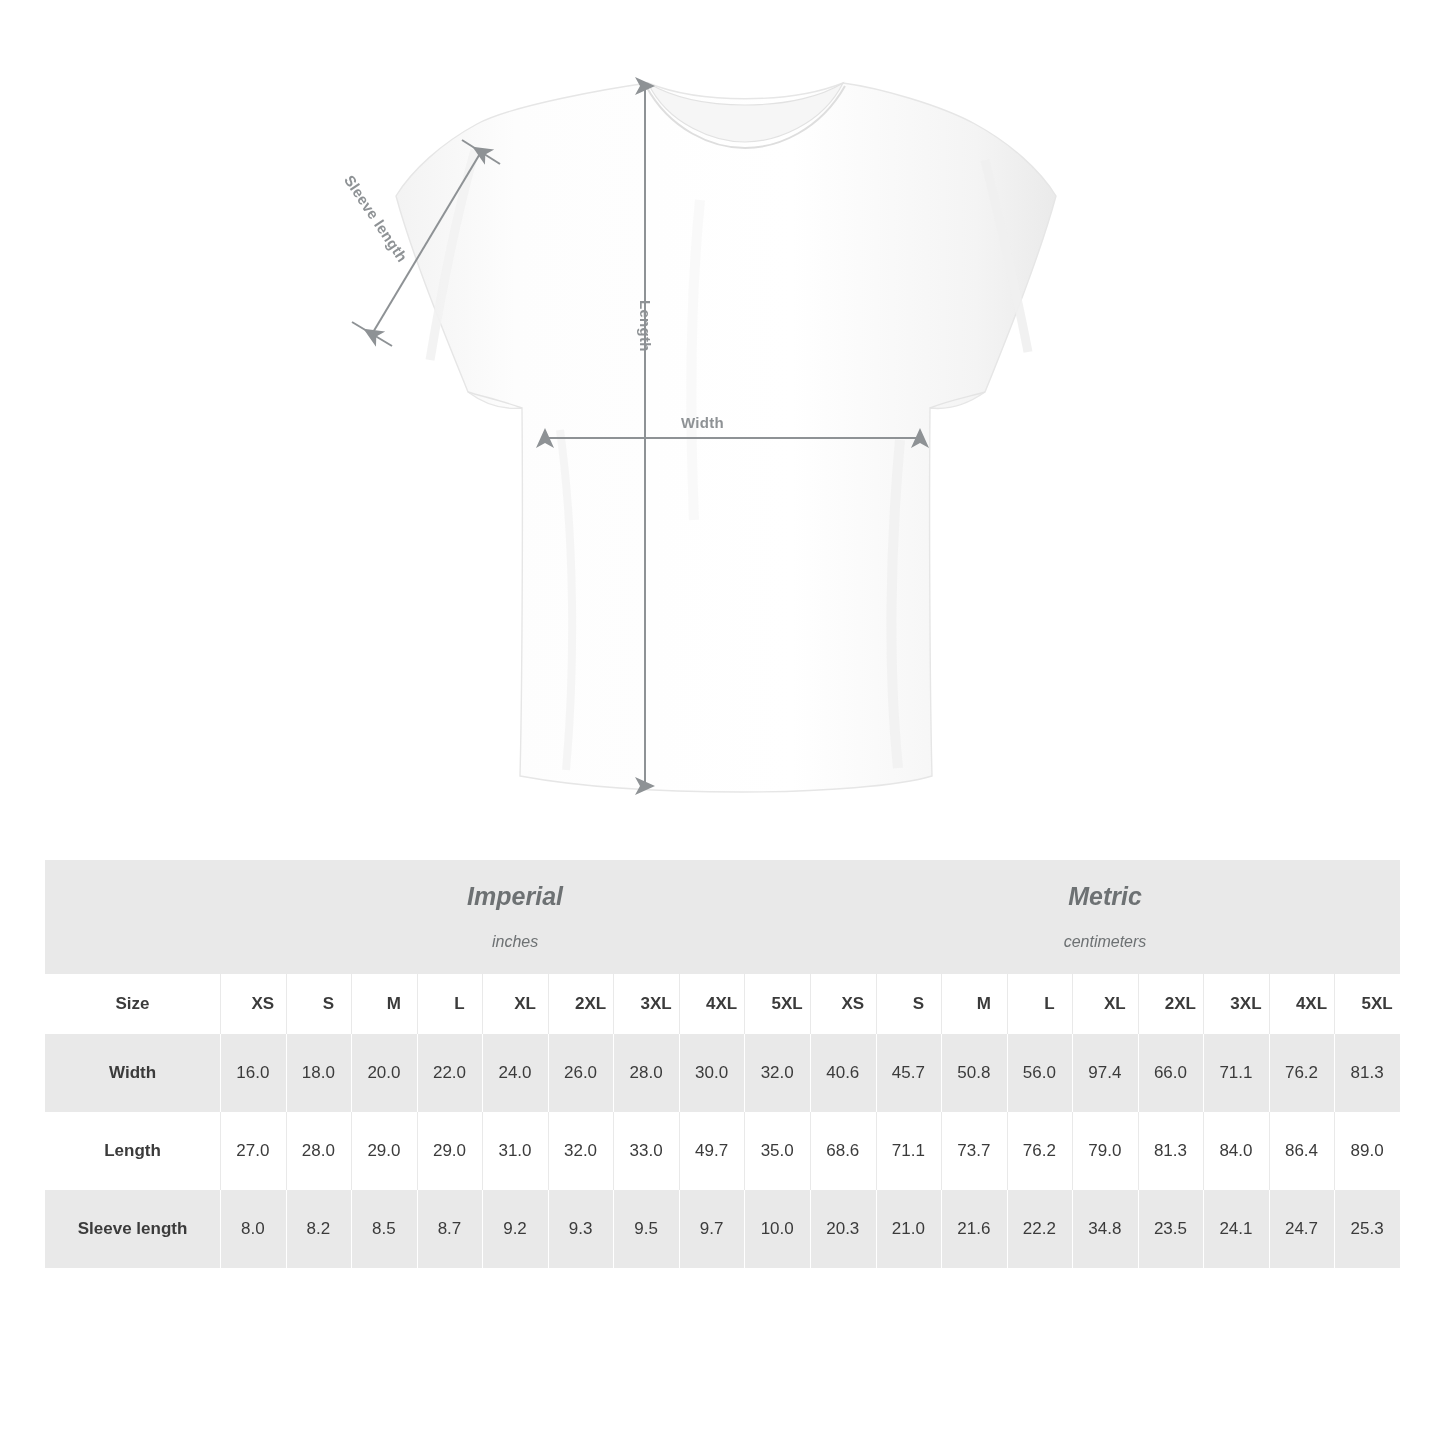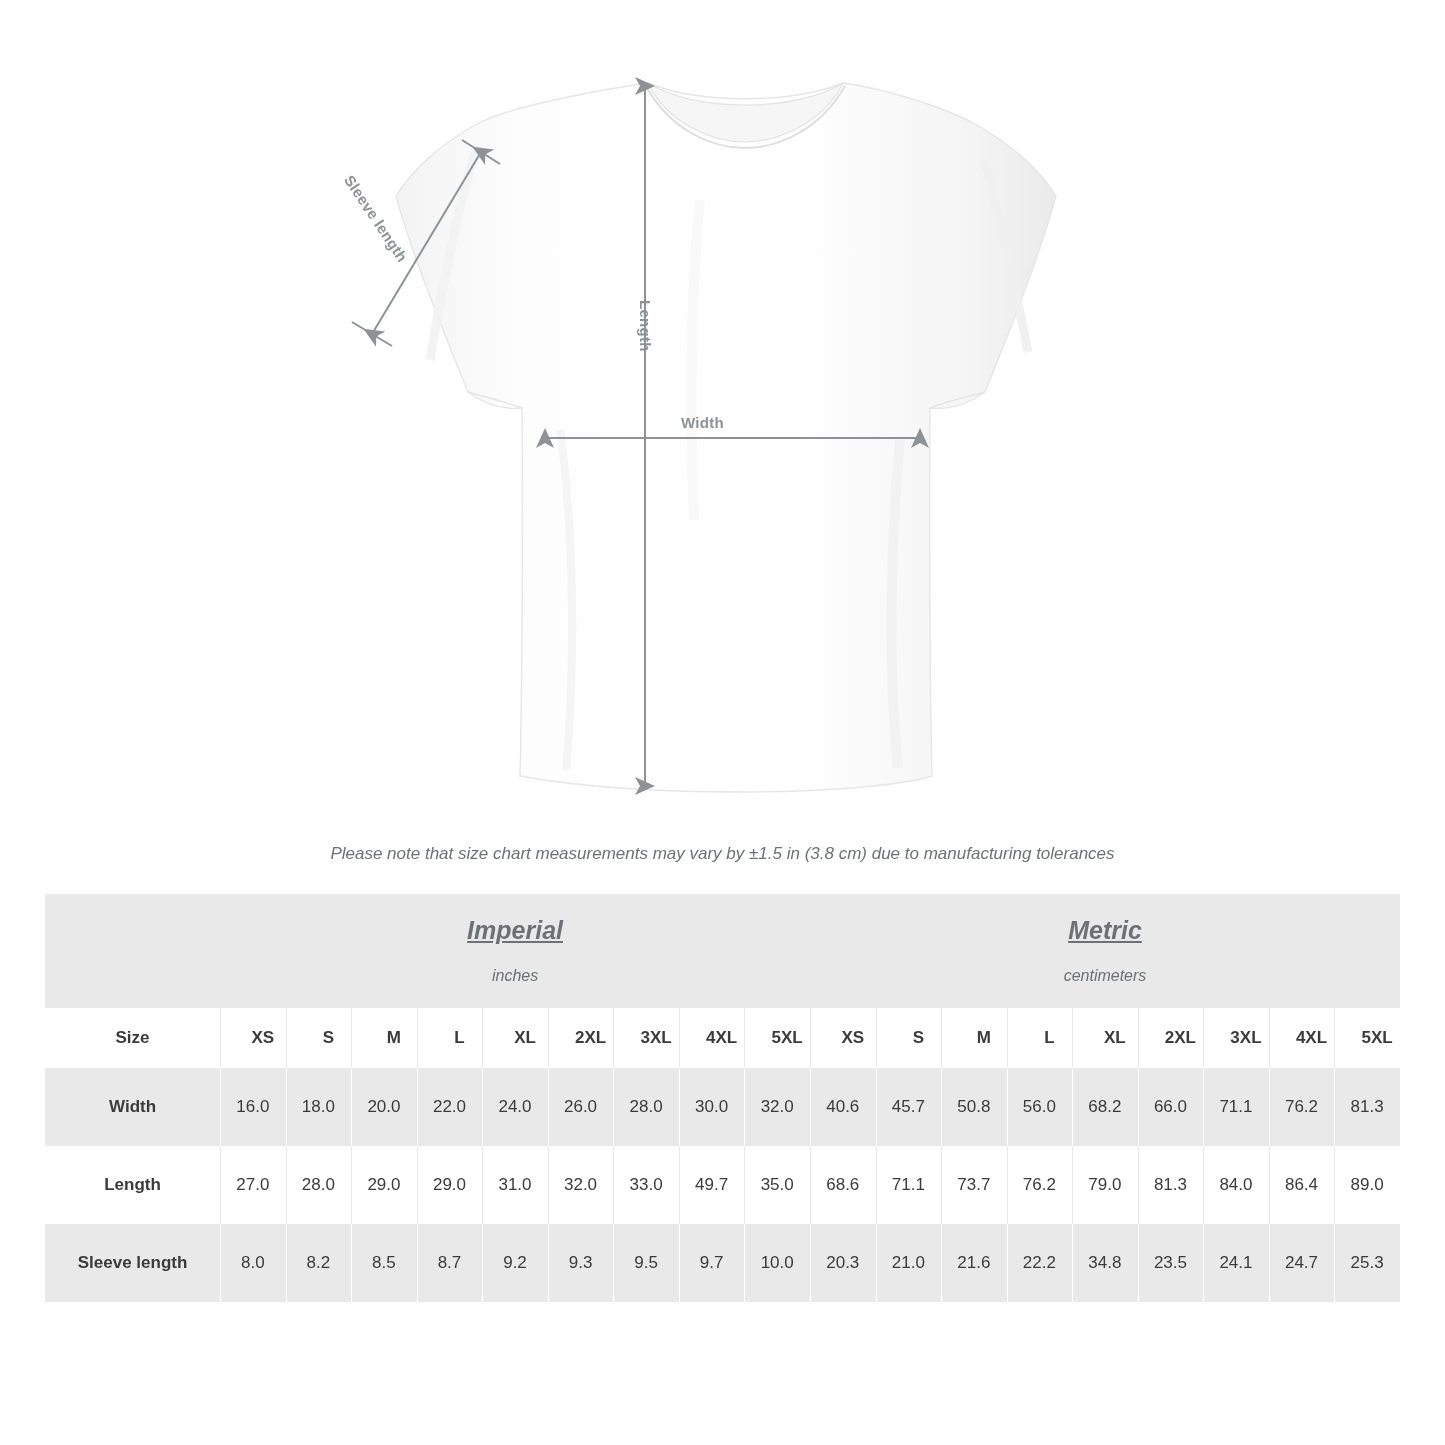--- a/index.html
+++ b/index.html
@@ -94,21 +94,20 @@
     height: 114px;
     vertical-align: middle;
     text-align: center;
   }
   .unit-name {
     font-size: 25px;
     font-weight: bold;
     font-style: italic;
     color: #6d7173;
     line-height: 1.1;
-    text-decoration: underline;
   }
   .unit-sub {
     font-size: 16px;
     font-style: italic;
     color: #6d7173;
     margin-top: 22px;
   }
   .row-head {
     font-size: 17px;
     font-weight: bold;
@@ -218,21 +217,20 @@
       <g>
         <line x1="545" y1="438" x2="920" y2="438" stroke="#8e9295" stroke-width="2" marker-start="url(#arrowUp)" marker-end="url(#arrowUp)"></line>
       </g>
     </svg>
 
     <div class="dim-label" id="label-sleeve">Sleeve length</div>
     <div class="dim-label" id="label-length">Length</div>
     <div class="dim-label" id="label-width">Width</div>
   </div>
 
-  <p class="chart-note">Please note that size chart measurements may vary by ±1.5 in (3.8 cm) due to manufacturing tolerances</p>
 
   <div class="table-wrap">
     <table class="size-table">
       <colgroup>
         <col style="width:175px">
         <col span="18" style="width:65.5px">
       </colgroup>
       <tbody>
         <tr class="unitbar">
           <td></td>
@@ -276,21 +274,21 @@
           <td class="cell-sep">22.0</td>
           <td class="cell-sep">24.0</td>
           <td class="cell-sep">26.0</td>
           <td class="cell-sep">28.0</td>
           <td class="cell-sep">30.0</td>
           <td class="cell-sep">32.0</td>
           <td class="cell-sep">40.6</td>
           <td class="cell-sep">45.7</td>
           <td class="cell-sep">50.8</td>
           <td class="cell-sep">56.0</td>
-          <td class="cell-sep">68.2</td>
+          <td class="cell-sep">97.4</td>
           <td class="cell-sep">66.0</td>
           <td class="cell-sep">71.1</td>
           <td class="cell-sep">76.2</td>
           <td class="cell-sep">81.3</td>
         </tr>
 
         <tr class="datarow plain">
           <td class="row-head">Length</td>
           <td class="cell-sep">27.0</td>
           <td class="cell-sep">28.0</td>

